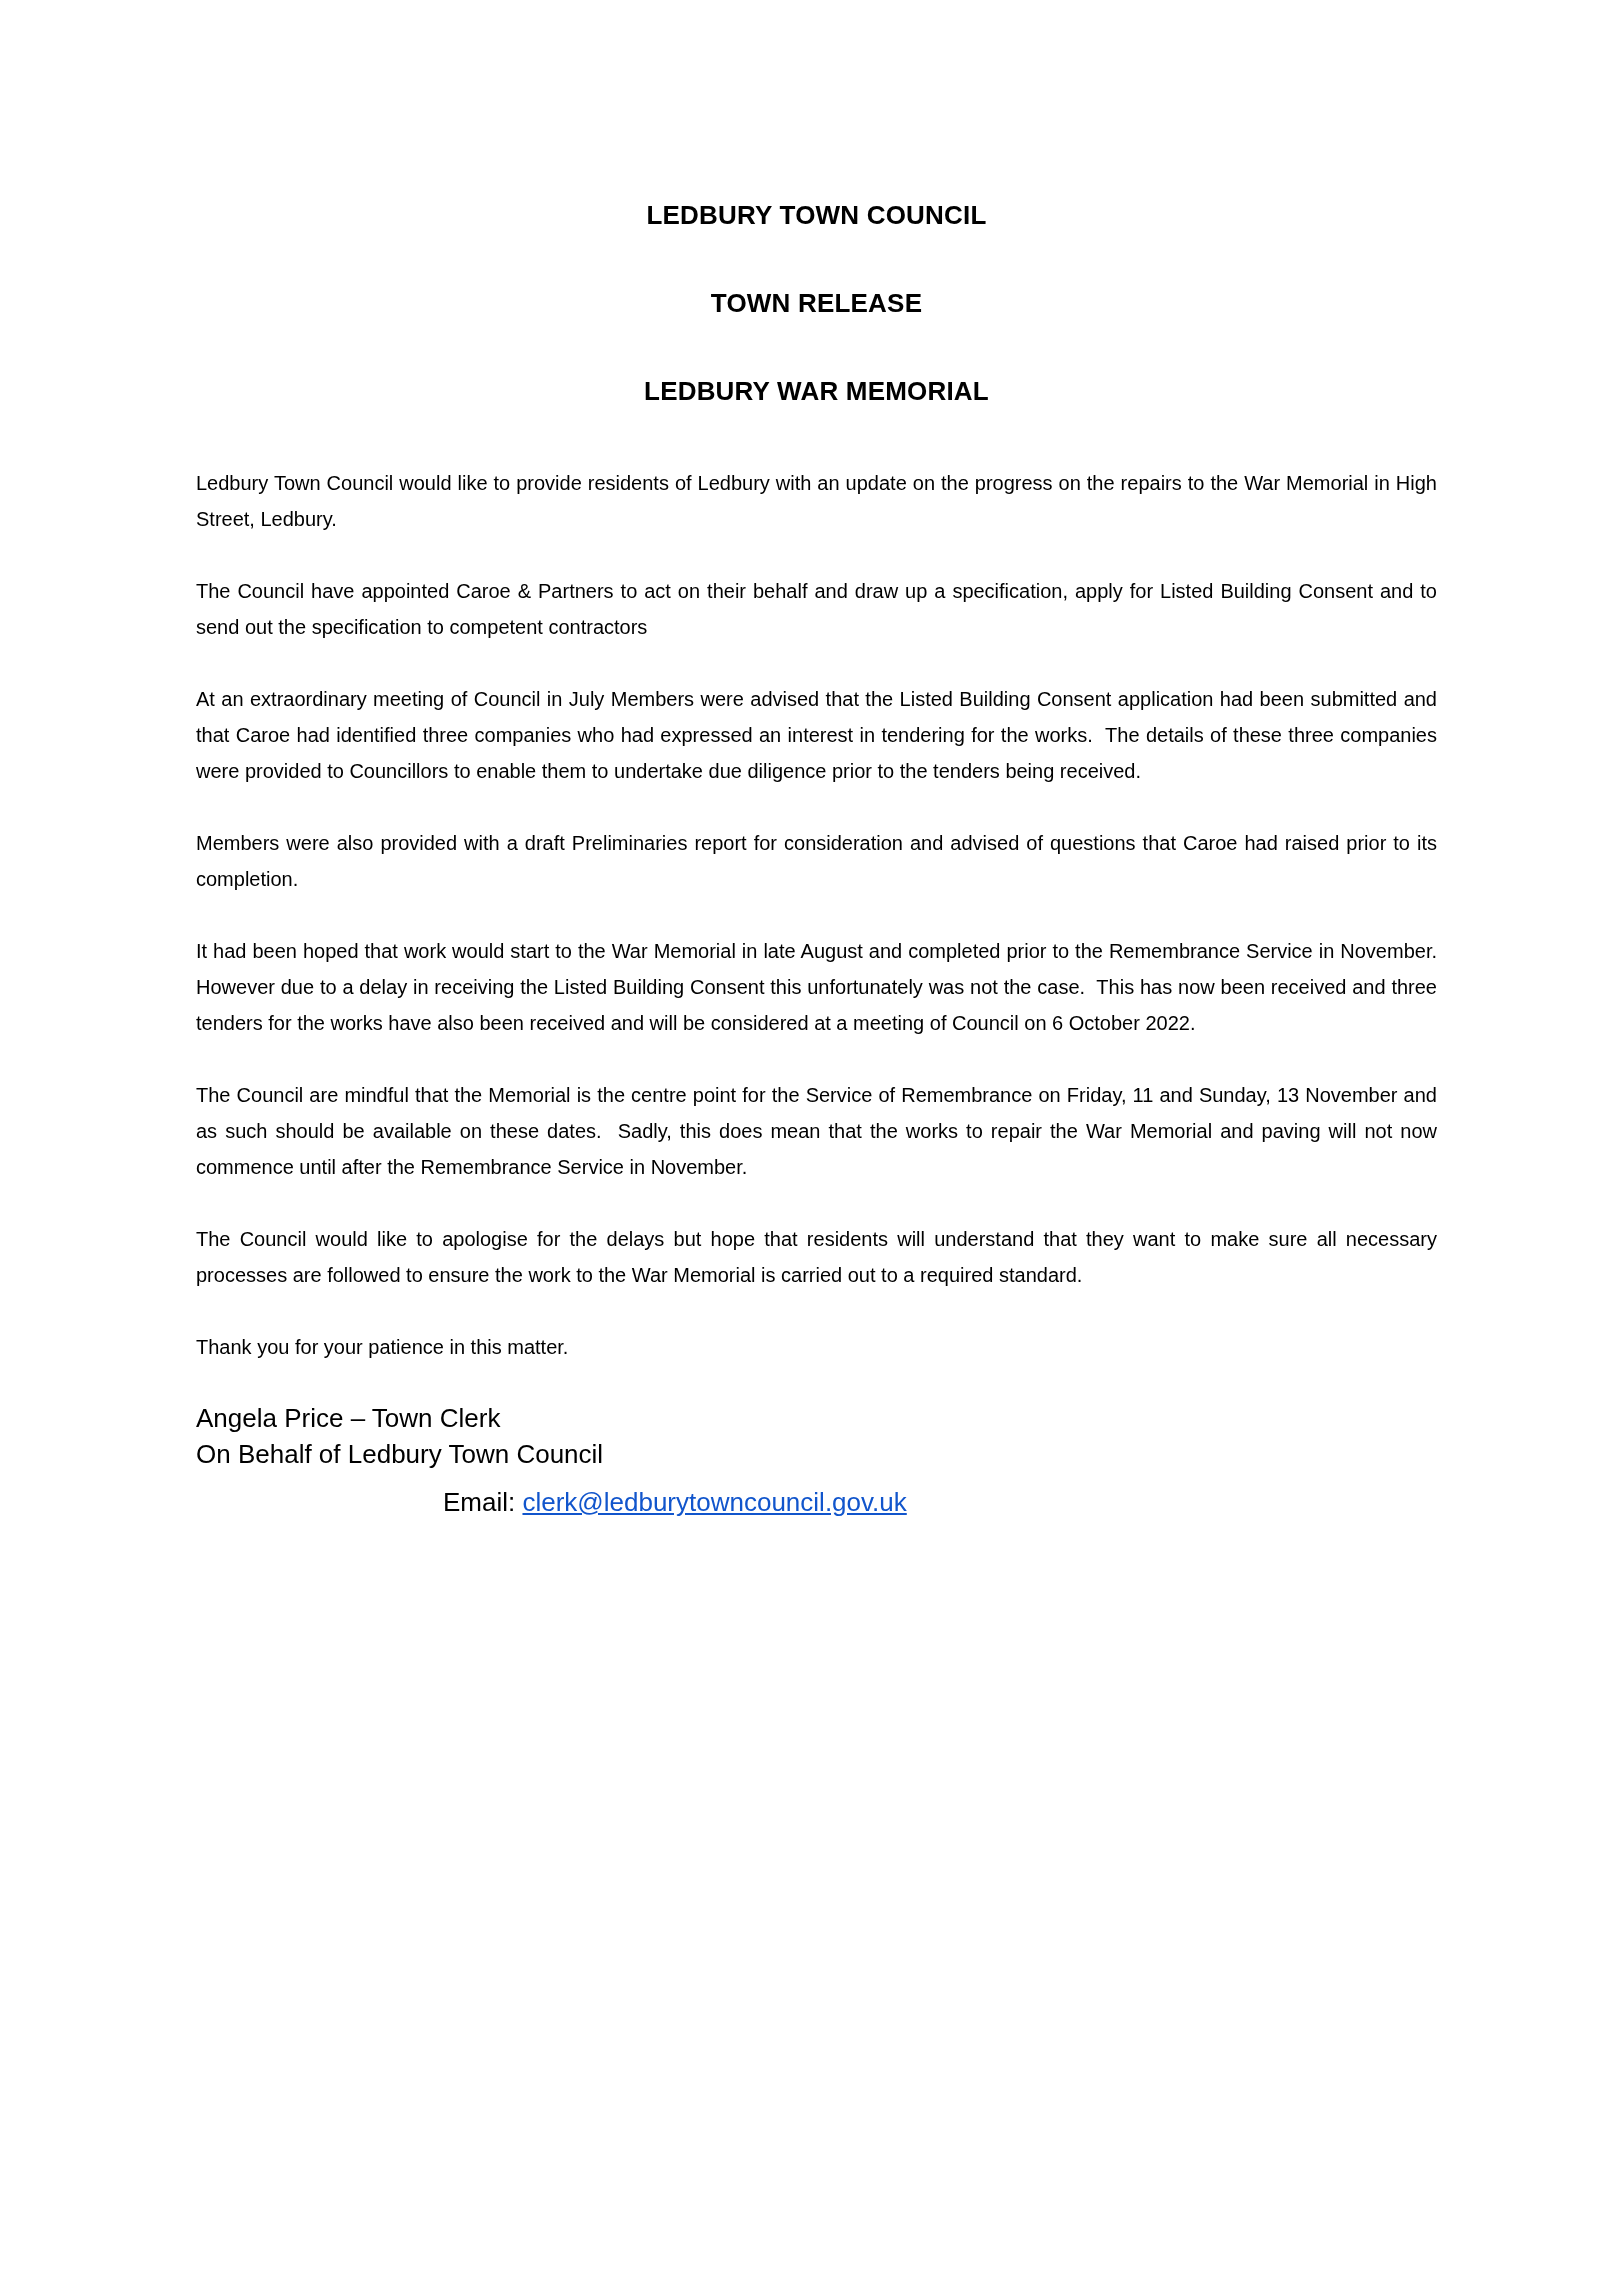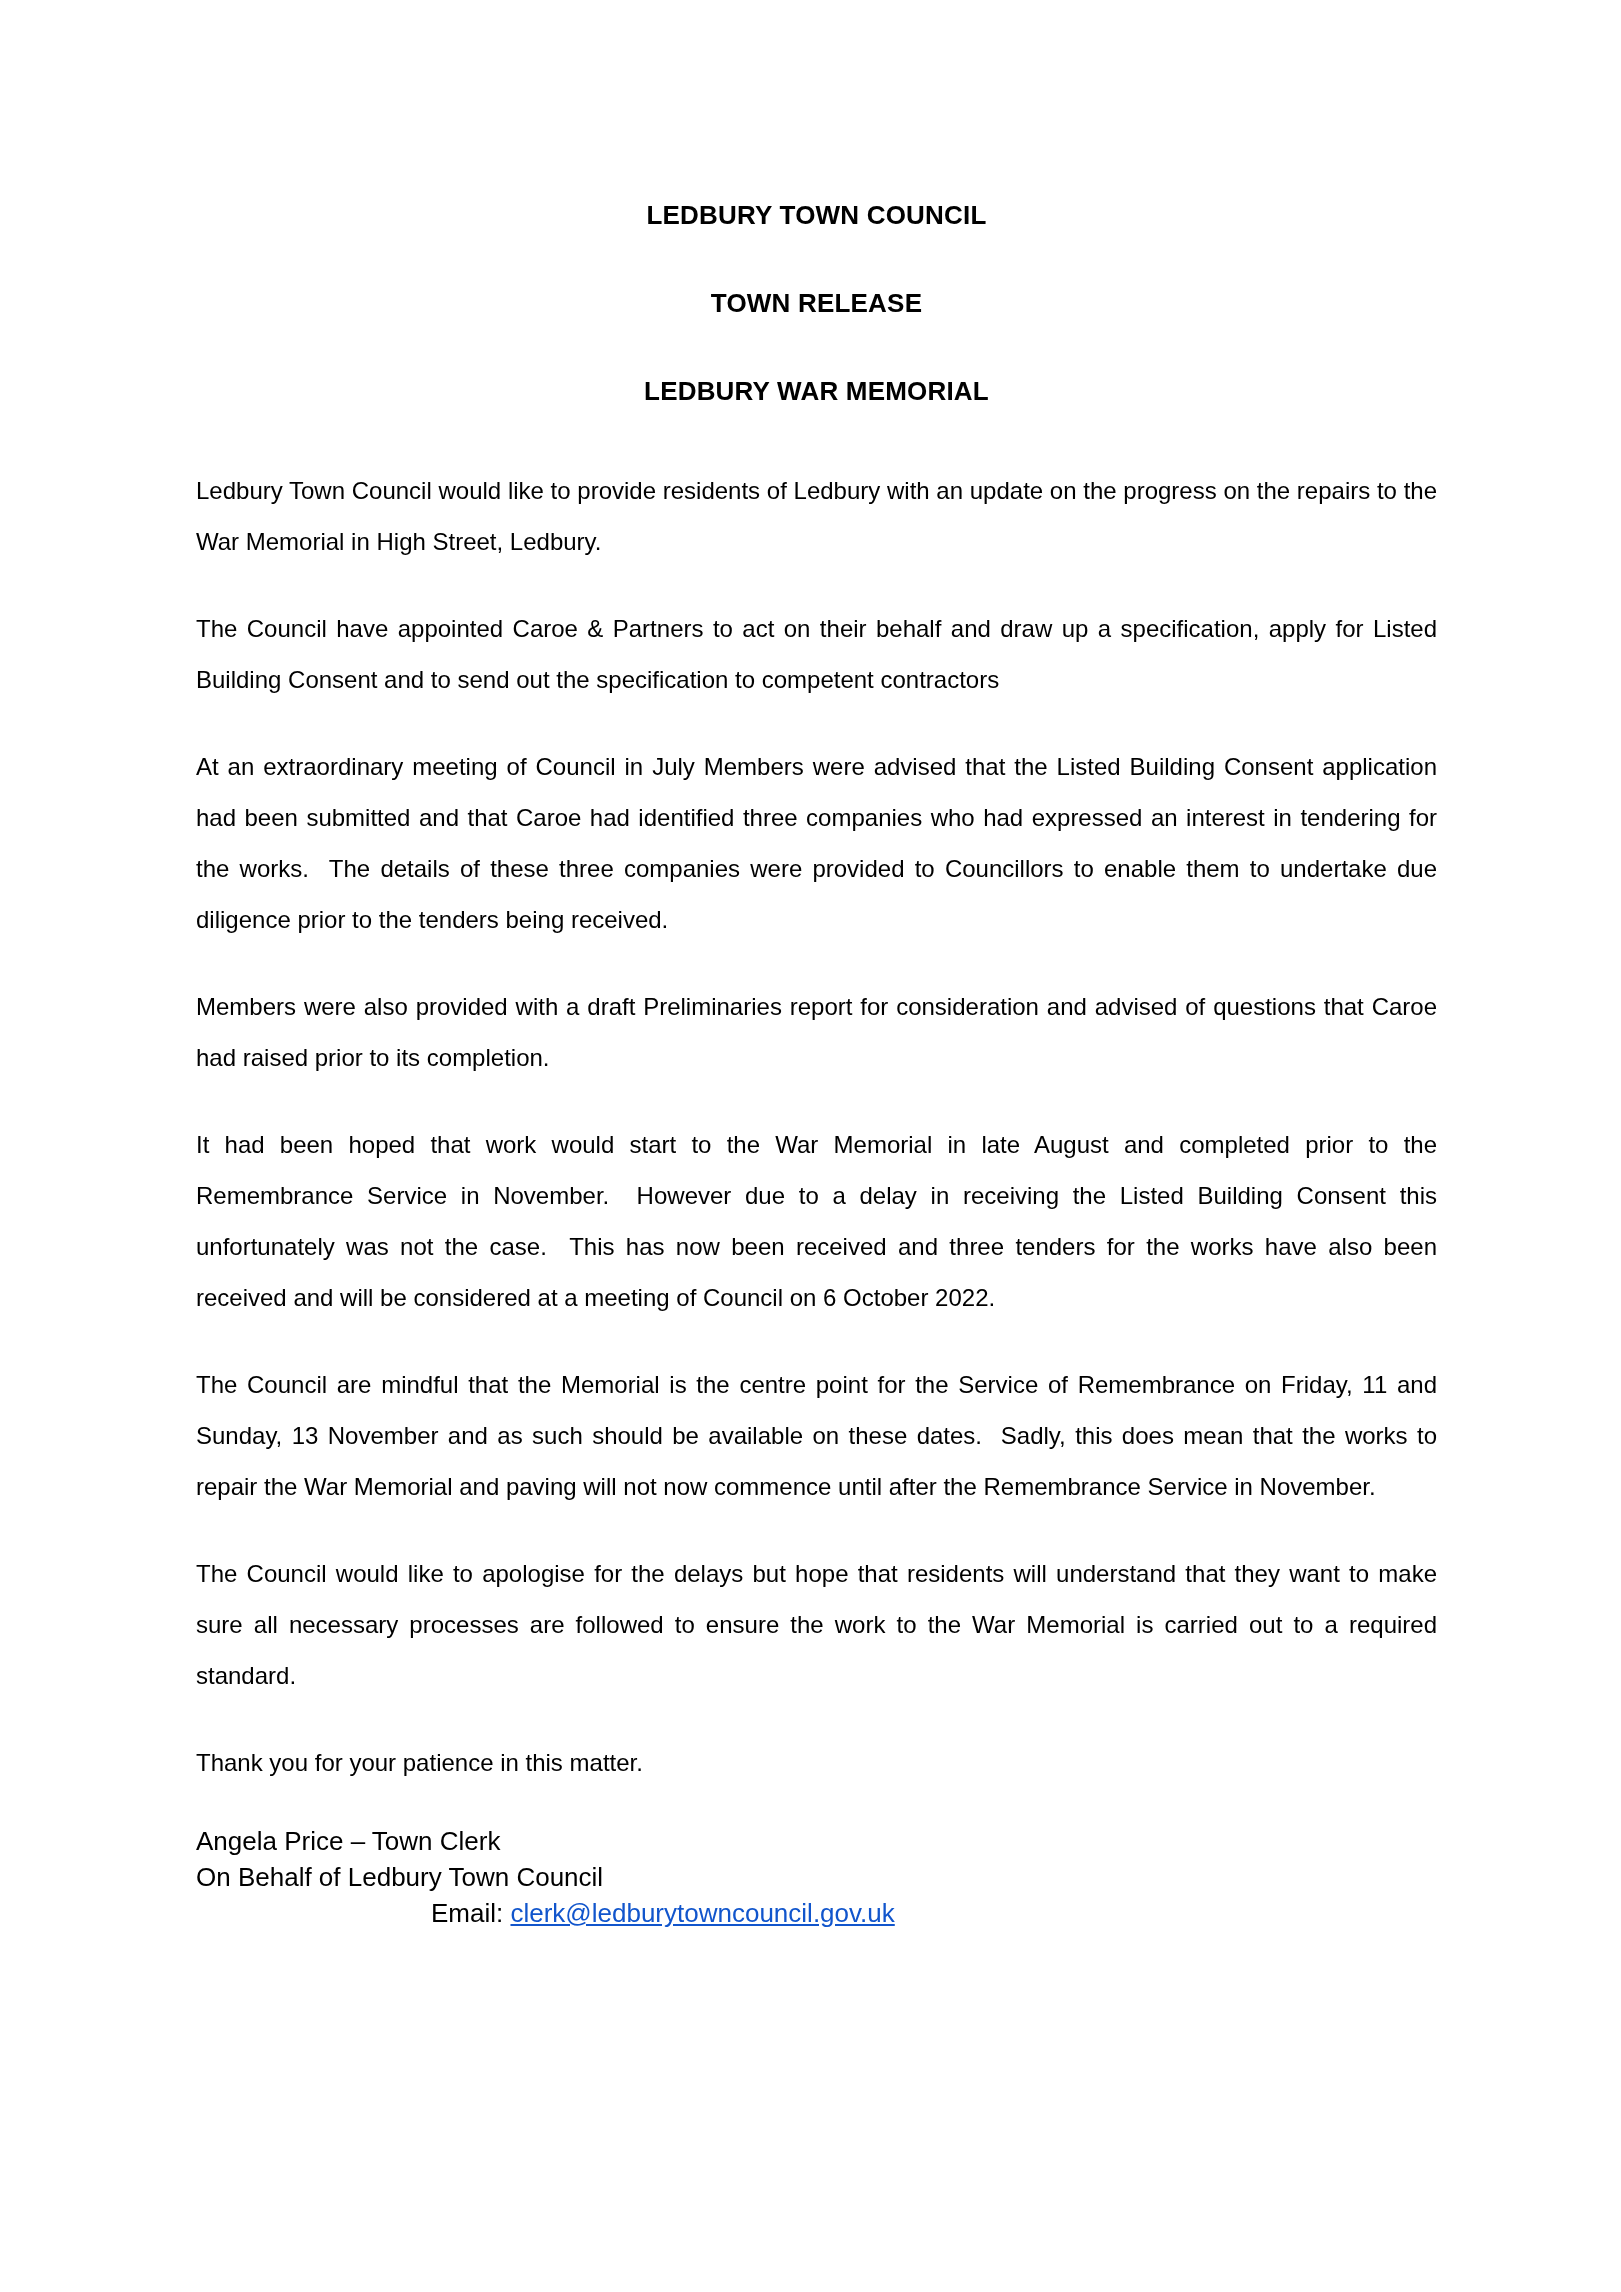--- a/index.html
+++ b/index.html
@@ -38,39 +38,39 @@
   .h-council { padding-top: 190px; }
   .h-press   { padding-top: 50px; }
   .h-memorial{ padding-top: 50px; }
 
   .body-block {
     padding-top: 49px;
   }
   p.para {
     text-align: justify;
     text-justify: inter-word;
-    font-size: 24px;
-    line-height: 51px;
+    font-size: 20px;
+    line-height: 36px;
     margin: 0 0 36px 0;
     white-space: pre-wrap;
   }
   p.para:last-child { margin-bottom: 0; }
 
   .signature {
     padding-top: 35px;
     font-size: 26px;
     line-height: 36px;
     text-align: left;
   }
   .sig-line {
     margin: 0;
     white-space: pre-wrap;
   }
   .email-line {
-    margin: 0;
+    margin: 12px;
     padding-left: 235px;
     white-space: pre-wrap;
   }
   a.email-link {
     color: #1155cc;
     text-decoration: underline;
   }
 </style>
 </head>
 <body>

